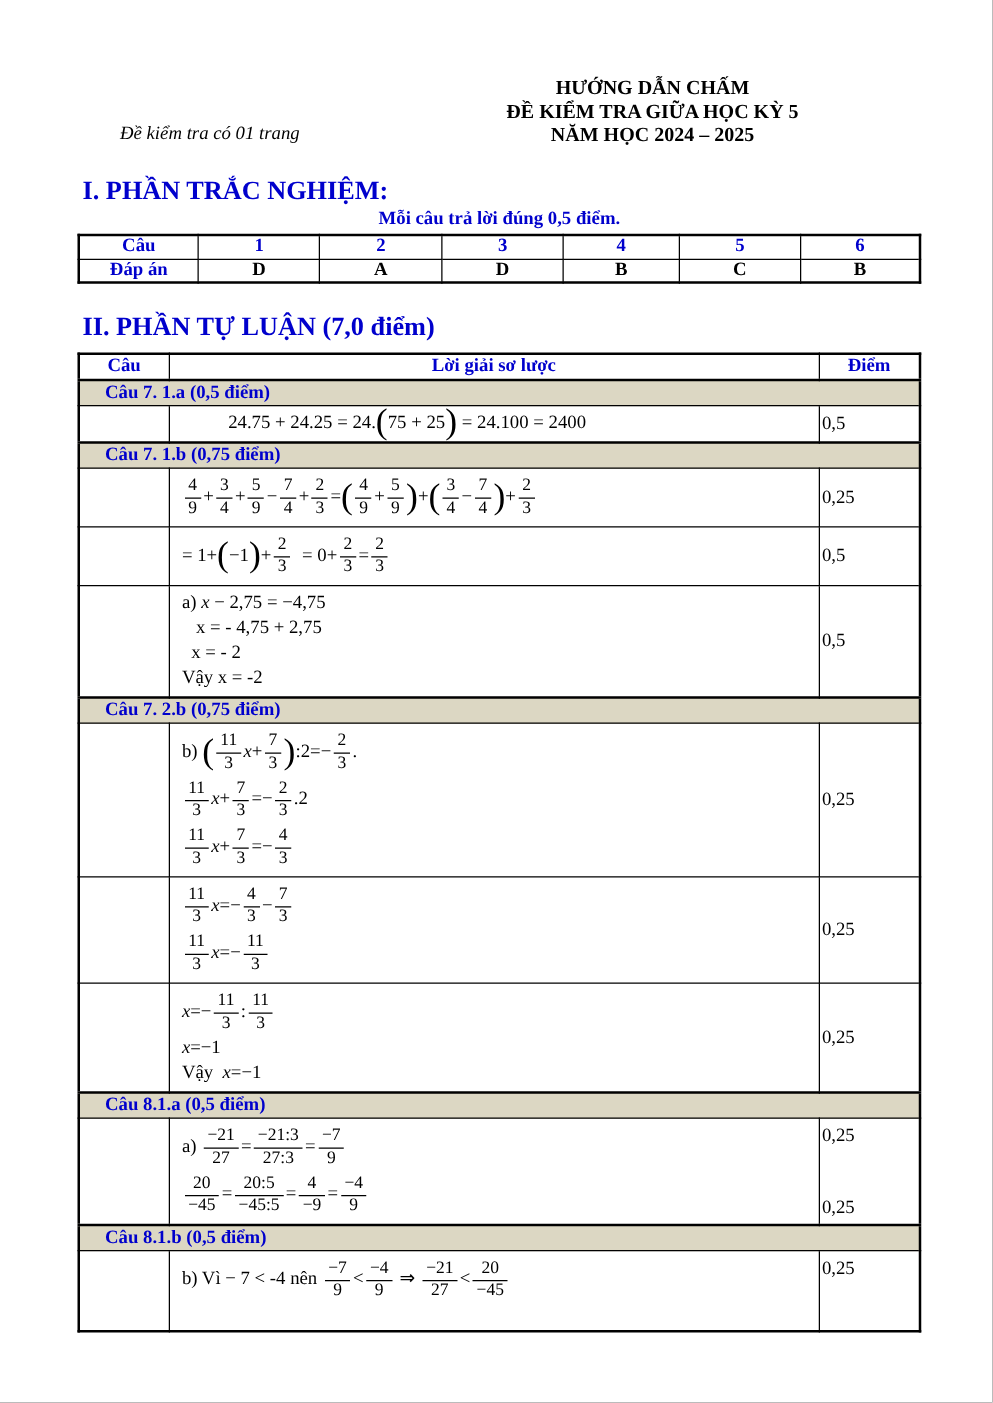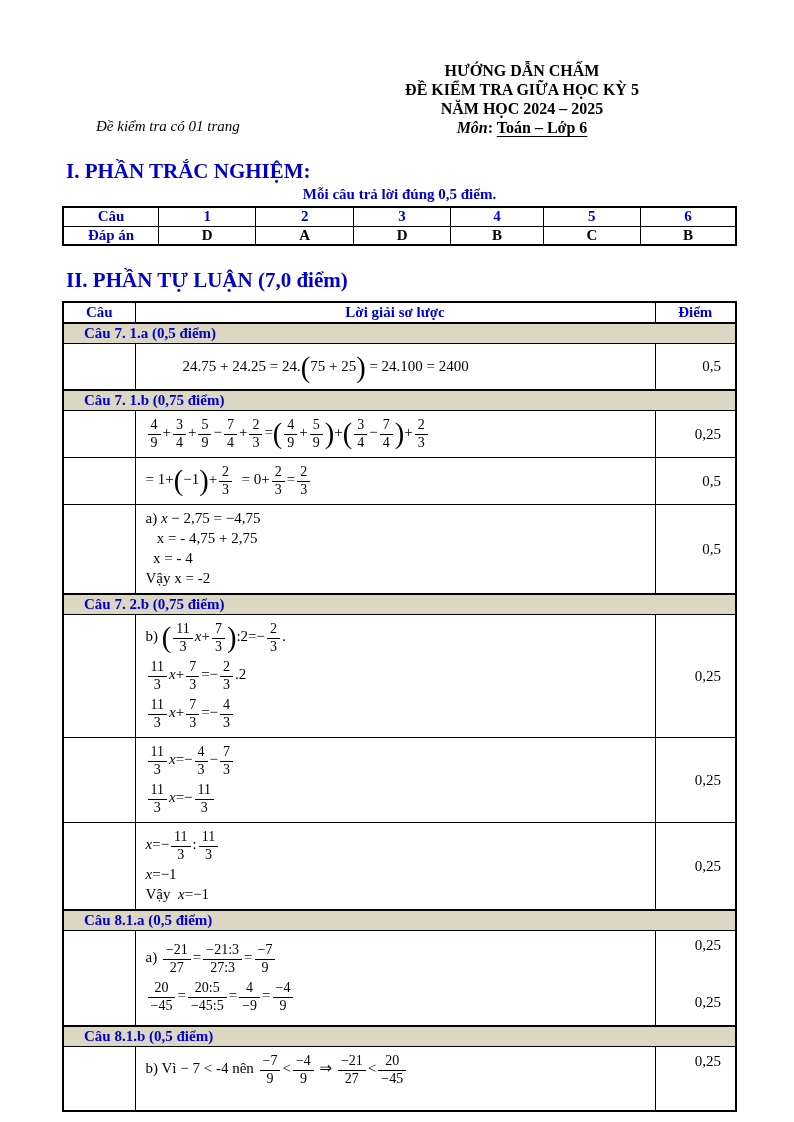--- a/index.html
+++ b/index.html
@@ -32,21 +32,21 @@
   .main-table th { border:1px solid #000; color:var(--blue); font-size:15px;
                    font-weight:bold; text-align:center; height:21px; }
   .main-table td { border:1px solid #000; font-size:15px; }
   .main-table tr.sec td { background:var(--tan); color:var(--blue); font-weight:bold;
                           border-top:2px solid #000; padding:1px 0 1px 20px; height:20px; }
   .col-q { width:72px; }
   .col-p { width:81px; }
   .sol { padding:3px 4px 3px 10px; vertical-align:middle; }
   .sol.indent { padding-left:47px; }
   .line { white-space:pre-wrap; margin:2px 0; min-height:18px; }
-  .pts { text-align:right; vertical-align:middle; font-size:15px; padding:14px; }
+  .pts { text-align:left; vertical-align:middle; font-size:15px; padding:2px; }
   .pts.top { vertical-align:top; padding-top:6px; }
   .pts .p2 { margin-top:40px; }
   tr.tall { height:64px; }
   tr.tall td { vertical-align:top; }
   
   .frac { display:inline-block; text-align:center; vertical-align:middle;
           margin:1px 2px; font-size:14px; line-height:1.18; }
   .frac .num { display:block; padding:0 3px; }
   .frac .den { display:block; border-top:1px solid #000; padding:0 3px; }
   .bigp { font-size:190%; line-height:0; vertical-align:middle; font-weight:400; }
@@ -56,21 +56,20 @@
 <body>
 
 <div class="page">
 
   <div class="head-row">
     <div class="head-note">Đề kiểm tra có 01 trang</div>
     <div class="head-block">
       <div>HƯỚNG DẪN CHẤM</div>
       <div>ĐỀ KIỂM TRA GIỮA HỌC KỲ 5</div>
       <div>NĂM HỌC 2024 – 2025</div>
-      <div class="subj"><i>Môn</i><span>: </span><u>Toán – Lớp 6</u></div>
     </div>
   </div>
 
   <div class="sec-title">I. PHẦN TRẮC NGHIỆM:</div>
   <div class="mc-sub">Mỗi câu trả lời đúng 0,5 điểm.</div>
 
   <table class="mc-table">
     <tbody id="mc-body">
         <tr>
           <td class="blue">Câu</td>
@@ -140,21 +139,21 @@
           </td>
           <td class="pts">
             <div>0,5</div>
           </td>
         </tr>
         <tr>
           <td></td>
           <td class="sol">
             <div class="line">a) <span class="mi">x</span> − 2,75 = −4,75</div>
             <div class="line">   x = - 4,75 + 2,75</div>
-            <div class="line">  x = - 4</div>
+            <div class="line">  x = - 2</div>
             <div class="line">Vậy x = -2</div>
           </td>
           <td class="pts">
             <div>0,5</div>
           </td>
         </tr>
         <tr class="sec">
           <td colspan="3">Câu 7. 2.b (0,75 điểm)</td>
         </tr>
         <tr>

